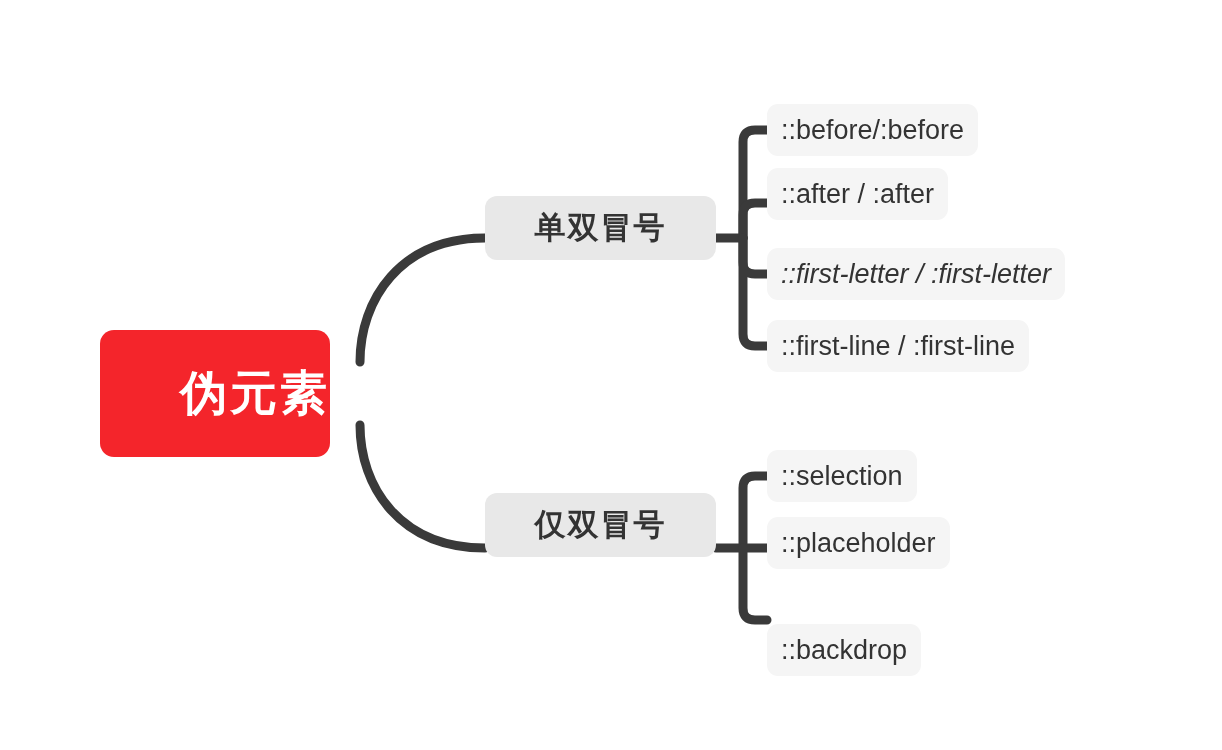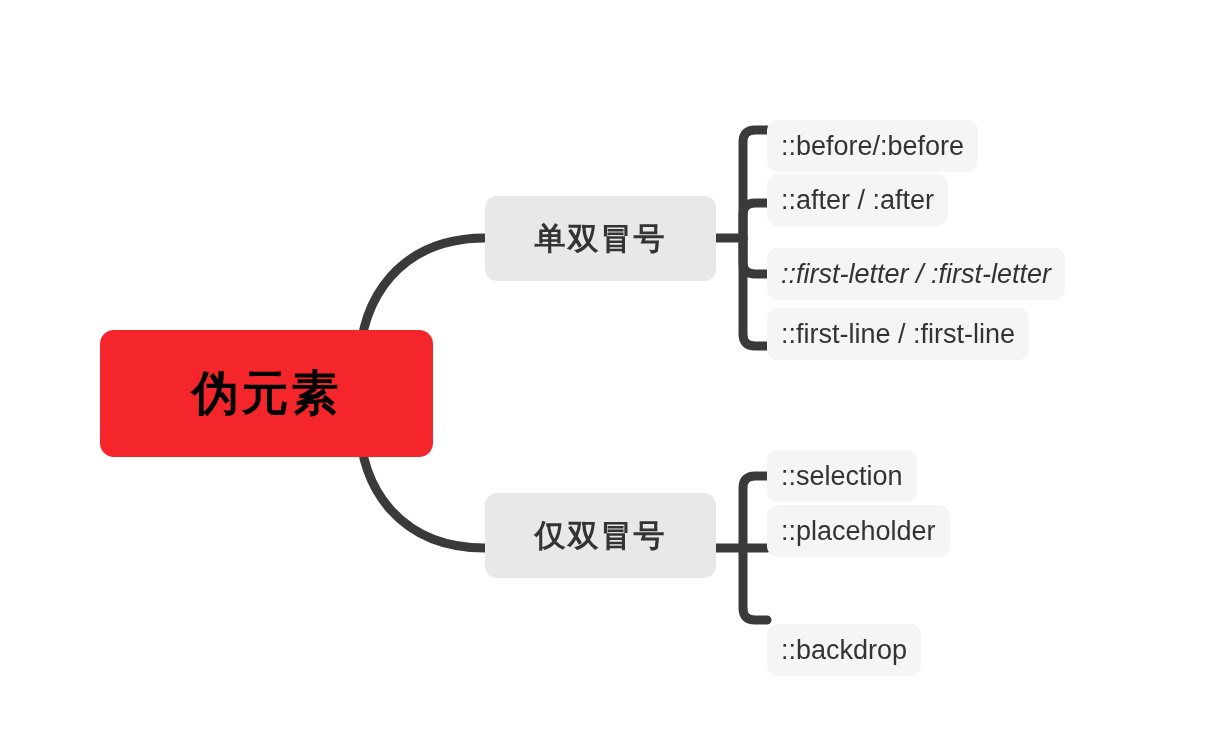--- a/index.html
+++ b/index.html
@@ -30,35 +30,36 @@
     box-sizing: border-box;
     display: flex;
     align-items: center;
     justify-content: center;
     white-space: nowrap;
   }
   
   .root-node {
     left: 100px;
     top: 330px;
-    width: 333px;
+    width: 230px;
     height: 127px;
     background: #F4252B;
     border-radius: 14px;
-    color: #000000;
+    color: #ffffff;
     font-size: 47px;
     font-weight: bold;
     letter-spacing: 3px;
     z-index: 3;
+    justify-content: flex-end;
   }
   
   .branch-node {
     left: 485px;
     width: 231px;
-    height: 85px;
+    height: 64px;
     background: #E8E8E8;
     border-radius: 12px;
     color: #333333;
     font-size: 31px;
     font-weight: bold;
     letter-spacing: 2px;
     z-index: 3;
   }
   .branch-top  { top: 196px; }
   .branch-bot  { top: 493px; }
@@ -68,26 +69,26 @@
     left: 767px;
     height: 52px;
     background: #F5F5F5;
     border-radius: 11px;
     color: #333333;
     font-size: 27px;
     padding: 0 14px;
     z-index: 3;
     justify-content: flex-start;
   }
-  .leaf-l1 { top: 120px; }
-  .leaf-l2 { top: 174px; }
+  .leaf-l1 { top: 104px; }
+  .leaf-l2 { top: 168px; }
   .leaf-l3 { top: 248px; font-style: italic; }
-  .leaf-l4 { top: 308px; }
+  .leaf-l4 { top: 320px; }
   .leaf-r1 { top: 450px; }
-  .leaf-r2 { top: 505px; }
+  .leaf-r2 { top: 517px; }
   .leaf-r3 { top: 624px; }
 </style>
 </head>
 <body>
 
 <div id="canvas">
 
   <svg id="connectors" viewBox="0 0 1222 750" xmlns="http://www.w3.org/2000/svg">
     <g fill="none" stroke="#3A3A3A" stroke-width="9" stroke-linecap="round" stroke-linejoin="round">
 

